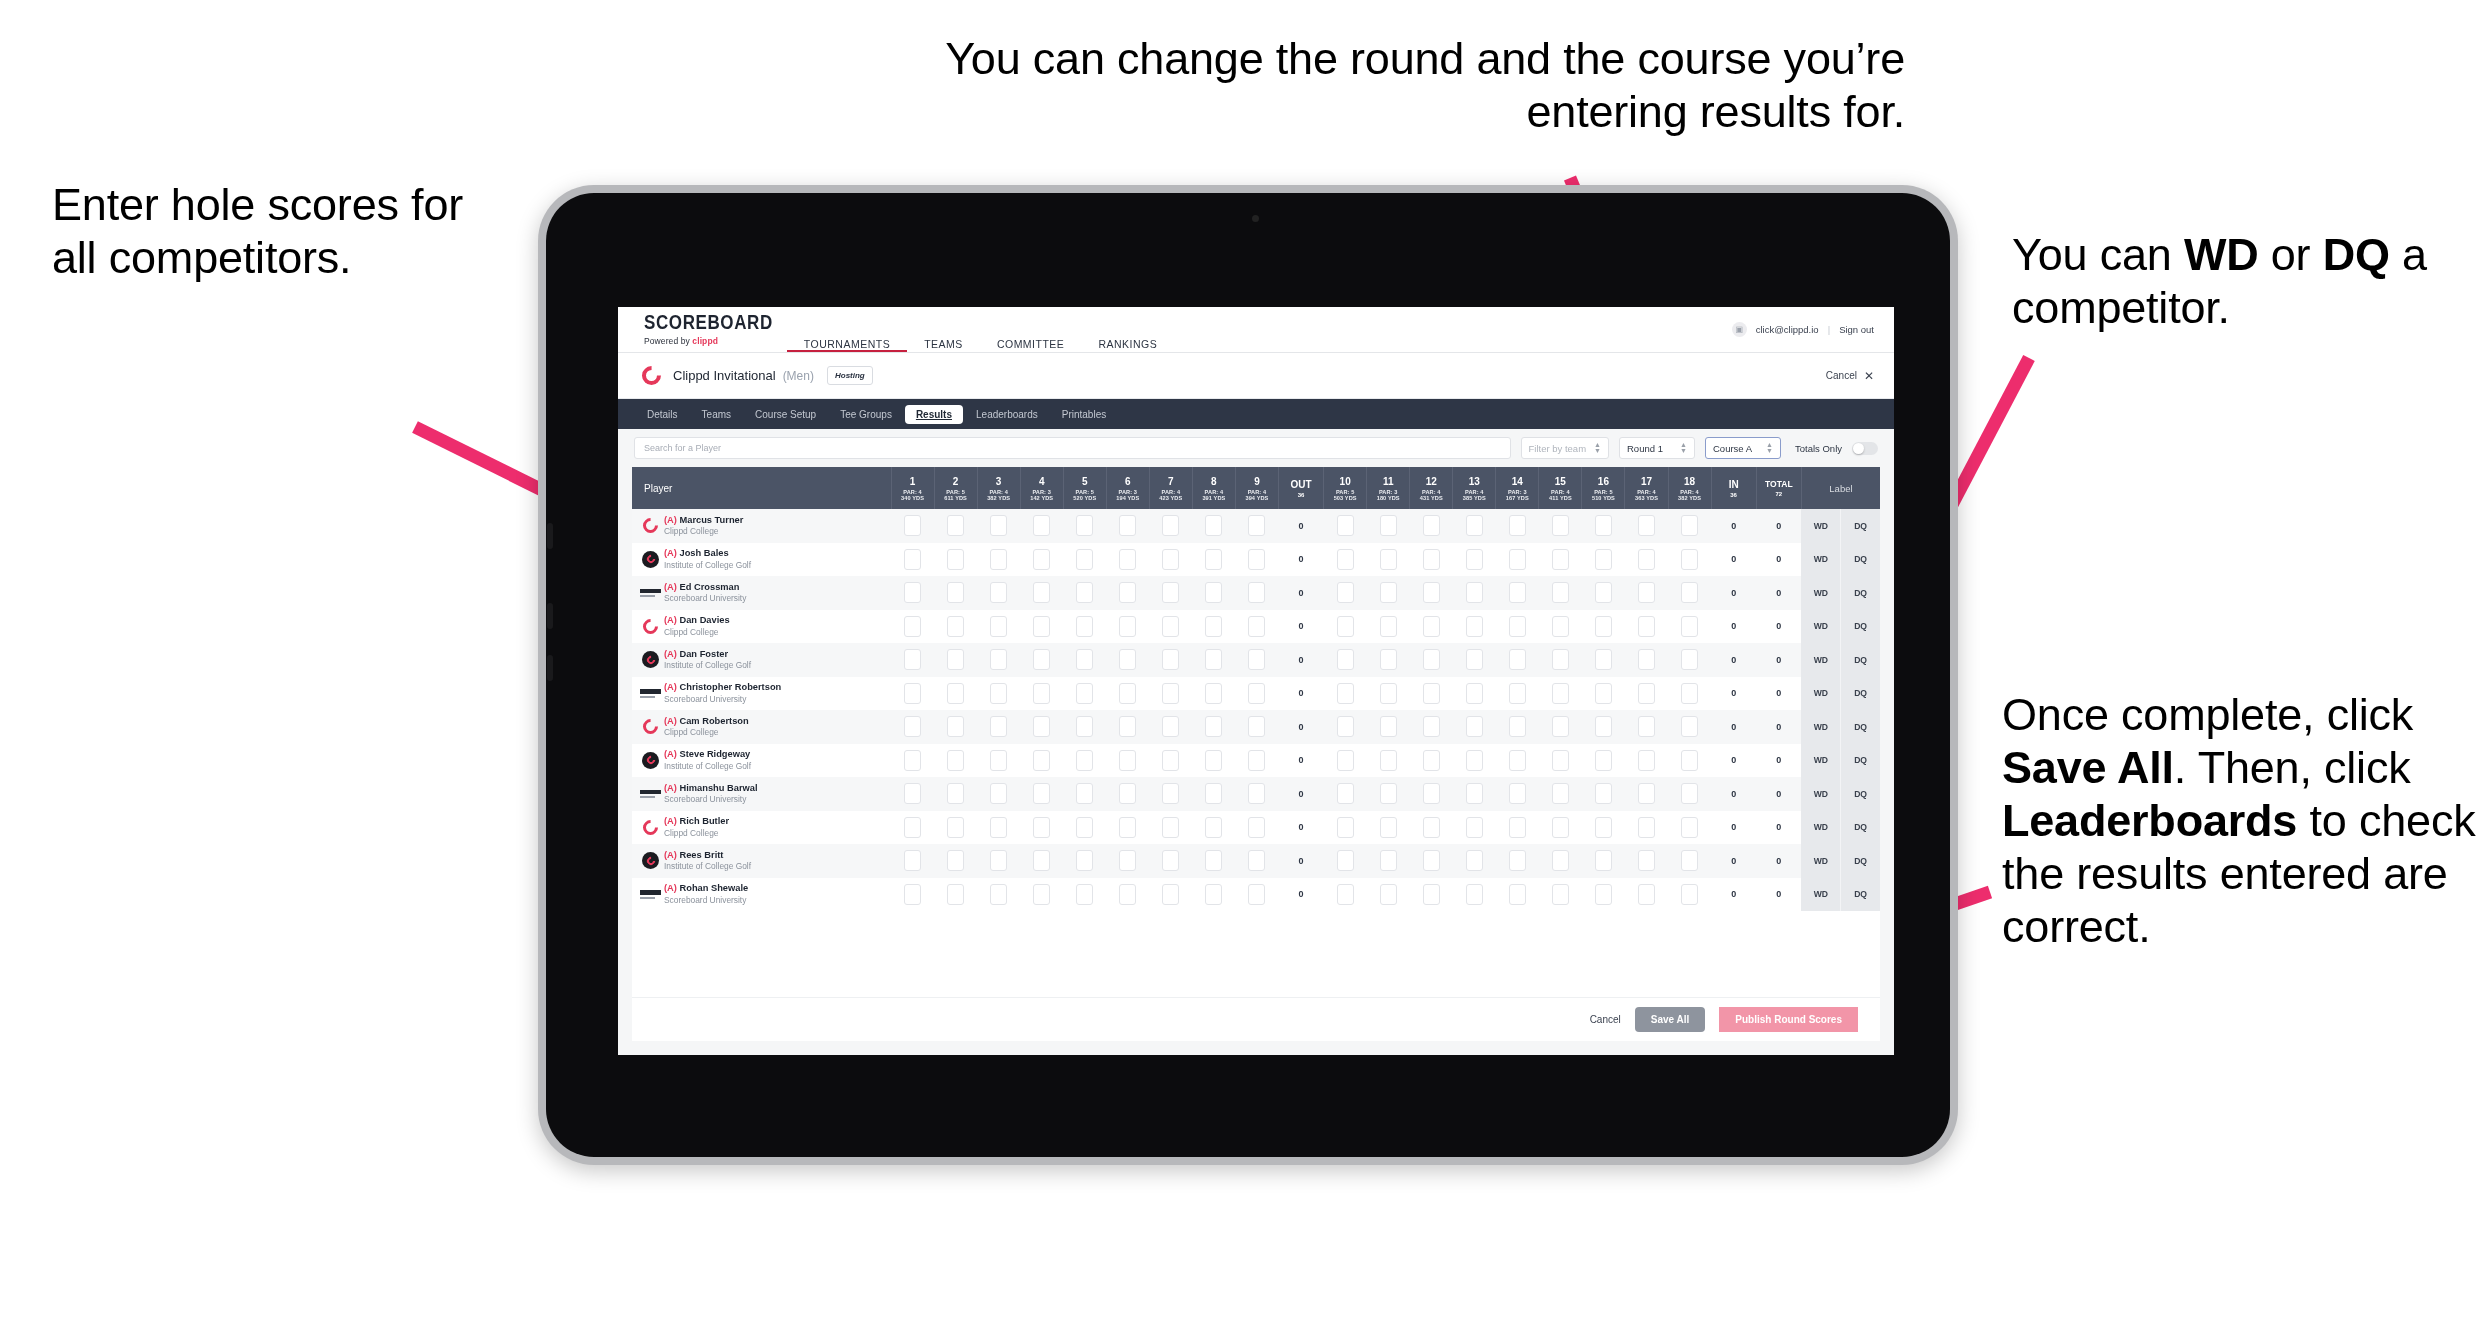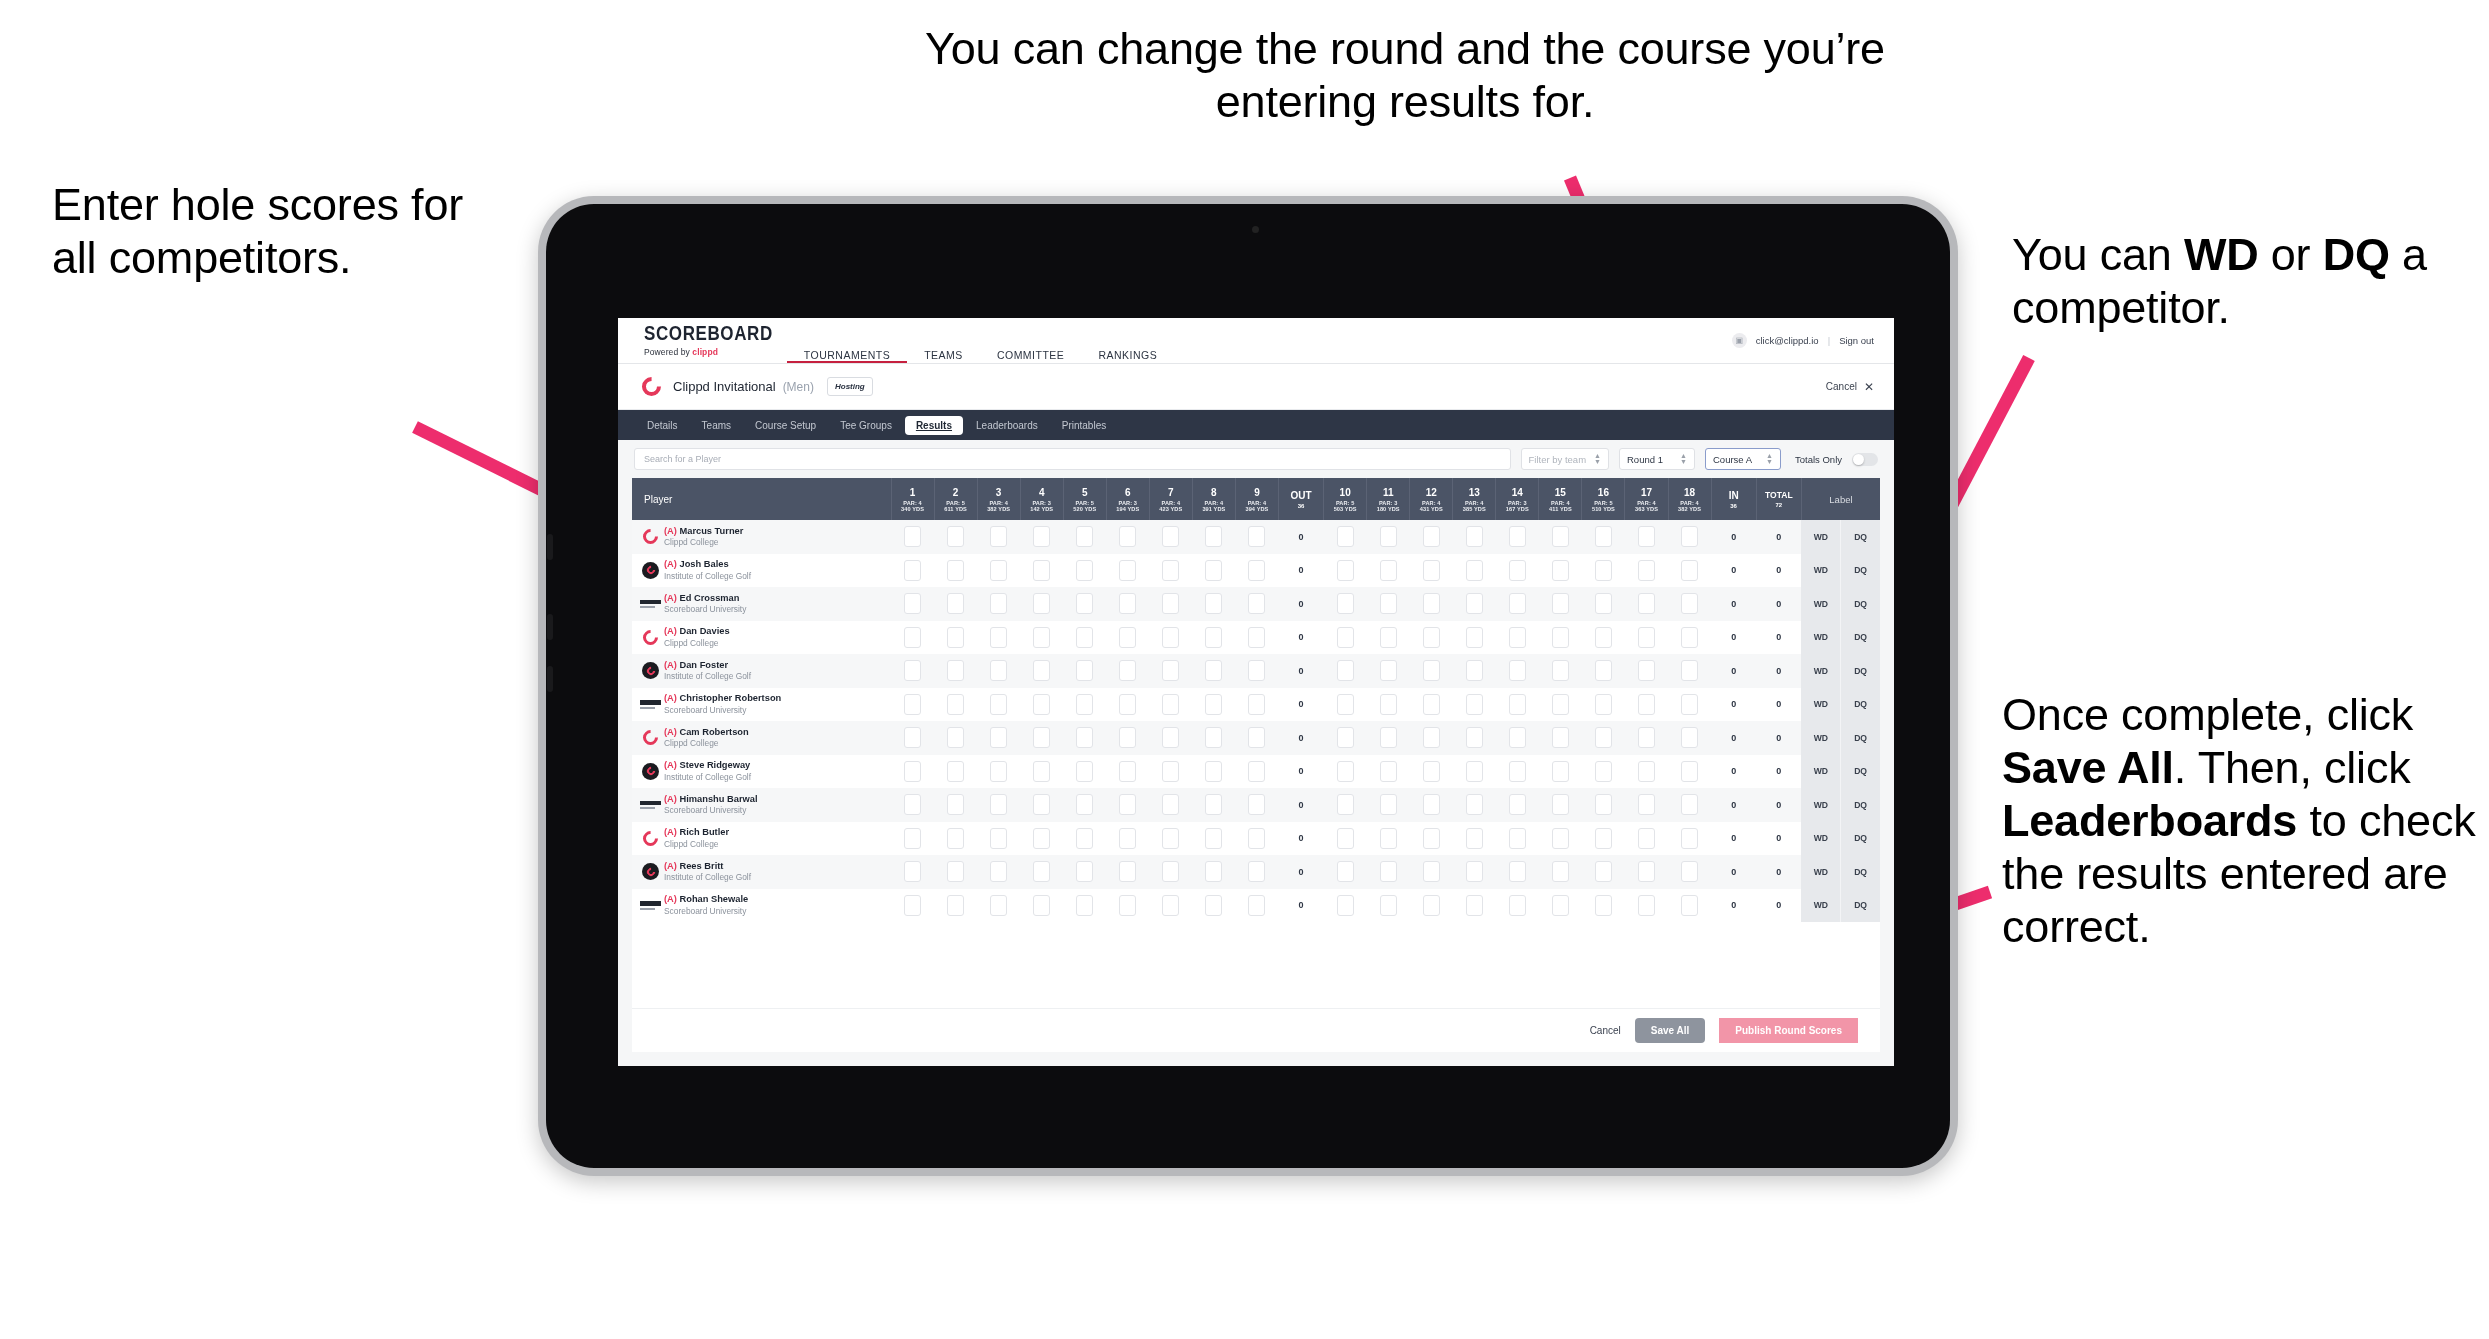--- a/index.html
+++ b/index.html
@@ -15,32 +15,32 @@
   .anno {
     position: absolute;
     color: #000;
     font-size: 45px;
     line-height: 1.18;
     font-weight: 400;
     letter-spacing: -0.2px;
   }
   .anno b { font-weight: 700; }
 
-  #anno-top   { left: 905px;  top: 22px;  width: 1000px; text-align: center; }
+  #anno-top   { left: 905px;  top: 32px;  width: 1000px; text-align: right; }
   #anno-left  { left: 52px;   top: 178px; width: 430px; }
   #anno-wd    { left: 2012px; top: 228px; width: 470px; }
   #anno-save  { left: 2002px; top: 688px; width: 480px; }
 
   
   .arrow-svg { position:absolute; left:0; top:0; width:2489px; height:1339px; pointer-events:none; }
 
   
   .tablet {
     position: absolute;
-    left: 538px; top: 196px;
+    left: 538px; top: 185px;
     width: 1420px; height: 980px;
     background: #b7b8bb;
     border-radius: 56px;
     box-shadow: 0 6px 22px rgba(0,0,0,.22);
   }
   .tablet-inner {
     position:absolute; left:8px; top:8px; right:8px; bottom:8px;
     background:#0c0c0e; border-radius:48px;
   }
   .tablet-screen {

